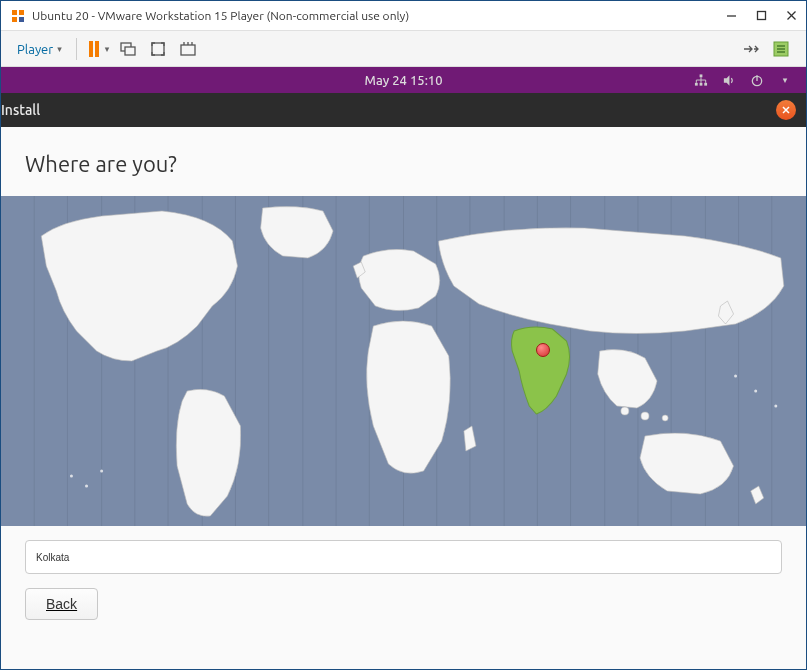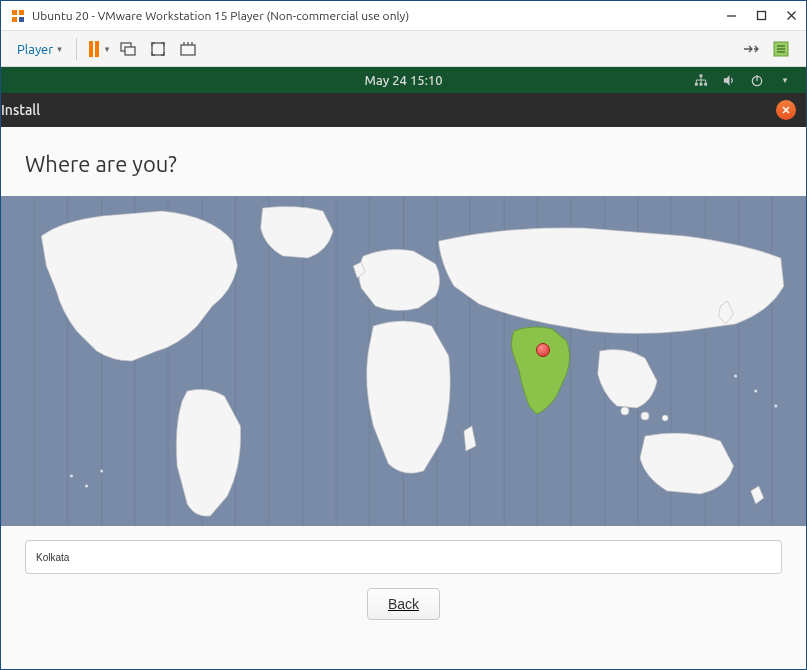--- a/index.html
+++ b/index.html
@@ -18,41 +18,41 @@
 .player-menu::after { content: "▾"; font-size: 9px; margin-left: 4px; color: #666; }
 .tool-sep { width: 1px; height: 22px; background: #ccc; margin: 0 8px; }
 .tool-pause { display: flex; gap: 2px; align-items: center; padding: 0 4px; cursor: pointer; }
 .tool-pause .bar { width: 4px; height: 16px; background: #f57c00; }
 .tool-drop { font-size: 9px; color: #666; margin-left: 4px; }
 .tool-icon { width: 18px; height: 18px; margin: 0 6px; cursor: pointer; color: #555; display: flex; align-items: center; justify-content: center; }
 .toolbar .spacer { flex: 1; }
 
 .vm-content { flex: 1; background: #1a1a1a; display: flex; flex-direction: column; position: relative; }
 
-.gnome-topbar { height: 26px; background: #14532d; color: #ddd; display: flex; align-items: center; justify-content: center; font-size: 13px; position: relative; }
+.gnome-topbar { height: 26px; background: #701a75; color: #ddd; display: flex; align-items: center; justify-content: center; font-size: 13px; position: relative; }
 .gnome-topbar .datetime { font-weight: 500; }
 .gnome-icons { position: absolute; right: 14px; display: flex; gap: 14px; align-items: center; }
 .gnome-icons .gicon { width: 14px; height: 14px; display: flex; align-items: center; justify-content: center; color: #ccc; }
 
 .install-window { flex: 1; background: #2c2c2c; display: flex; flex-direction: column; margin: 0; }
 .install-titlebar { height: 34px; background: #2c2c2c; display: flex; align-items: center; justify-content: flex-start; position: relative; color: #eee; font-size: 14px; font-weight: 500; }
 .install-close { position: absolute; right: 10px; width: 20px; height: 20px; border-radius: 50%; background: linear-gradient(#f27c3a, #e95420); display: flex; align-items: center; justify-content: center; color: #fff; font-size: 11px; cursor: pointer; }
 
 .install-body { flex: 1; background: #fafafa; display: flex; flex-direction: column; padding: 0; }
 .install-heading { font-size: 22px; font-weight: 400; color: #333; padding: 24px 24px 20px 24px; font-family: Ubuntu, "Segoe UI", sans-serif; }
 
 .world-map { height: 330px; background: #7a8ba8; position: relative; overflow: hidden; }
 .world-map svg { width: 100%; height: 100%; }
 .map-pin { position: absolute; left: 535px; top: 147px; width: 14px; height: 14px; }
 .map-pin .pin-outer { width: 14px; height: 14px; border-radius: 50%; background: radial-gradient(circle at 35% 30%, #ff8a8a, #d32f2f); border: 1px solid #a01818; }
 
 .tz-row { padding: 14px 24px 10px 24px; }
 .tz-input { width: 100%; height: 34px; border: 1px solid #ccc; border-radius: 4px; padding: 0 10px; font-size: 10px; color: #333; background: #fff; }
 
-.button-row { display: flex; justify-content: center; gap: 10px; padding: 4px 24px 20px 24px; text-decoration: underline; }
+.button-row { display: flex; justify-content: space-between; gap: 10px; padding: 4px 24px 20px 24px; text-decoration: underline; }
 .btn { height: 32px; padding: 0 20px; border: 1px solid #c8c8c8; border-radius: 4px; background: linear-gradient(#fdfdfd, #f2f2f2); font-size: 14px; color: #333; cursor: pointer; display: flex; align-items: center; }
 </style>
 </head>
 <body>
 
 <div class="vmware-window">
 
   <div class="titlebar">
     <span class="icon-vm">
       <svg viewBox="0 0 16 16">

